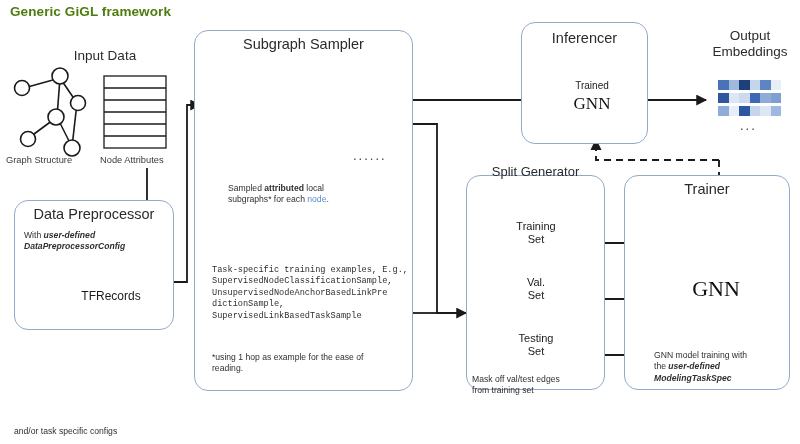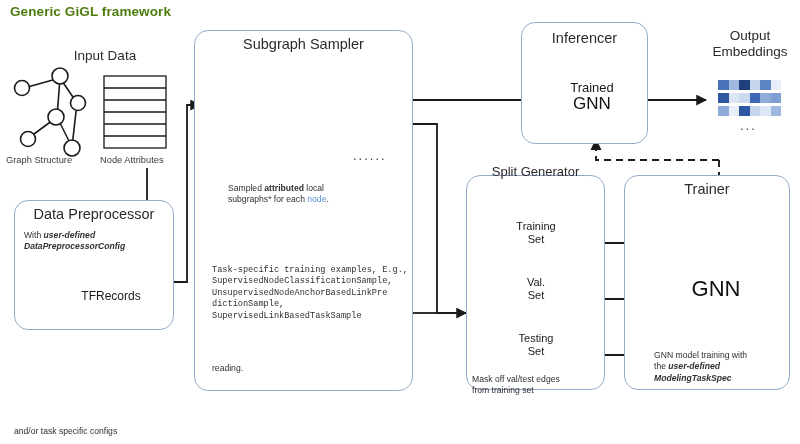--- a/index.html
+++ b/index.html
@@ -12,22 +12,22 @@
   .lbl{position:absolute;font-size:9.3px;color:#3a3a3a;white-space:nowrap;}
   .para{position:absolute;font-size:8.6px;color:#2f2f2f;line-height:11.4px;}
   .para b{font-weight:bold;}
   .para i{font-style:italic;font-weight:bold;}
   .blue{color:#5b8dd0;}
   .hdr2{position:absolute;font-size:13.5px;color:#2b2b2b;text-align:center;line-height:16px;}
   svg{position:absolute;left:0;top:0;overflow:visible;}
   .embcell{position:absolute;}
   .dots{position:absolute;font-size:13px;color:#444;letter-spacing:2px;}
   .note{position:absolute;font-size:8.6px;color:#2f2f2f;line-height:11.5px;}
-  .gnncap{position:absolute;text-align:center;font-size:13px;color:#1a1a1a;white-space:nowrap;}
-  .gnnbig{position:absolute;text-align:center;font-size:17px;color:#111;white-space:nowrap;}
+  .gnncap{position:absolute;text-align:center;font-size:10px;color:#1a1a1a;white-space:nowrap;}
+  .gnnbig{position:absolute;text-align:center;font-size:17px;color:#111;white-space:nowrap;font-family:Liberation Serif, serif;}
   .setlbl{position:absolute;text-align:center;font-size:11px;color:#1a1a1a;line-height:13px;white-space:nowrap;}
 </style>
 </head>
 <body>
 
 <div id="title" class="abs">Generic GiGL framework</div>
 
 <div class="hdr2" style="left:45px;top:48px;width:120px;">Input Data</div>
 
 <svg width="800" height="444" aria-hidden="true">
@@ -169,21 +169,21 @@
   <span>subgraphs* for each </span><span class="blue">node</span><span>.</span>
 </div>
 <div class="para" style="left:212px;top:265px;width:200px;font-family:Liberation Mono, monospace;">
   <span>Task-specific training examples, E.g.,</span><br>
   <span>SupervisedNodeClassificationSample,</span><br>
   <span>UnsupervisedNodeAnchorBasedLinkPre</span><br>
   <span>dictionSample,</span><br>
   <span>SupervisedLinkBasedTaskSample</span>
 </div>
 <div class="para" style="left:212px;top:352px;width:200px;">
-  <br><span>reading.</span>
+  <span>*using 1 hop as example for the ease of</span><br><span>reading.</span>
 </div>
 
 <div class="rbox" style="left:521px;top:22px;width:127px;height:122px;"></div>
 <div class="boxtitle" style="left:521px;top:30px;width:127px;">Inferencer</div>
 <div class="gnncap" style="left:556px;top:80px;width:72px;">Trained</div>
 <div class="gnnbig" style="left:556px;top:94px;width:72px;">GNN</div>
 
 <div class="hdr2" style="left:700px;top:28px;width:100px;">
   <span>Output</span><br><span>Embeddings</span>
 </div>

